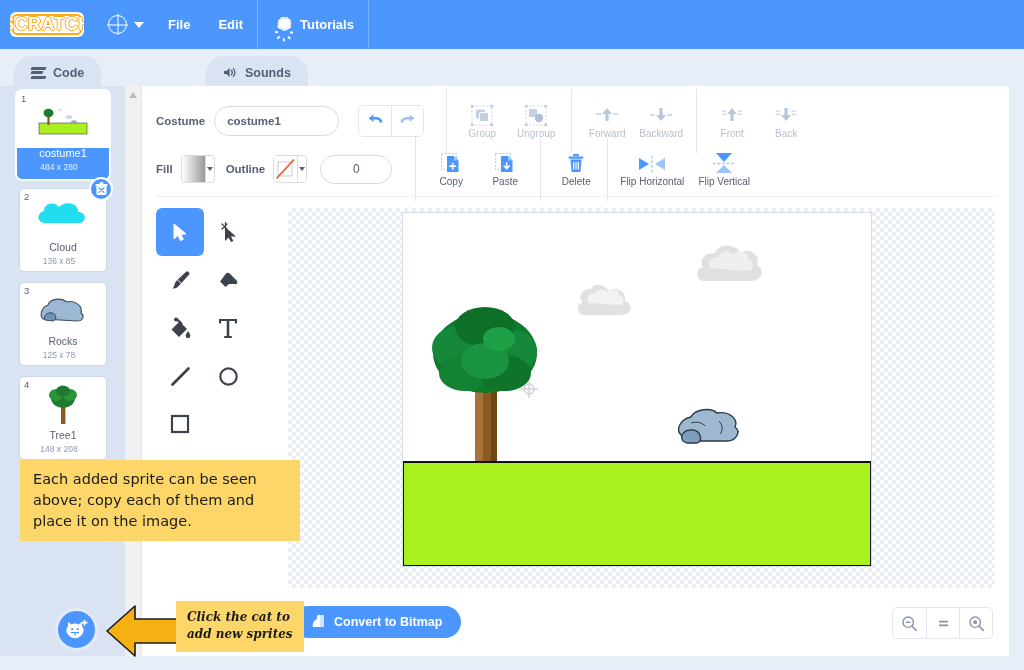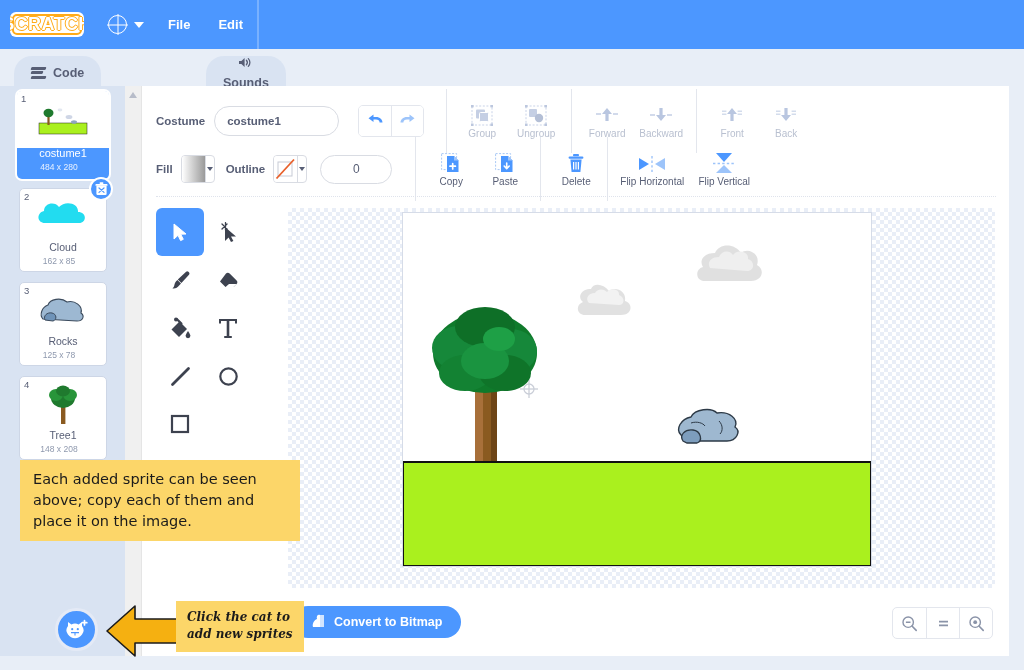--- a/index.html
+++ b/index.html
@@ -65,21 +65,21 @@
   #tabrow{ position:absolute; left:0; top:49px; width:1024px; height:37px; }
   .tab{
     position:absolute; top:7px; height:33px;
     border-radius:18px 18px 0 0;
     display:flex; align-items:center; gap:7px;
     padding:0 17px; font-size:12.5px; font-weight:bold;
     background:#d9e3f2; color:#575e75; cursor:pointer;
   }
   #tab-code{ left:14px;text-align:center; }
   #tab-costumes{ left:93px; top:55px; height:31px; background:#fff; color:#4c97ff; }
-  #tab-sounds{ left:206px;flex-direction:column; }
+  #tab-sounds{ left:206px; }
   .ic-code{width:15px;height:12px;position:relative;}
   .ic-code i{position:absolute;left:0;height:3px;background:#575e75;border-radius:1px;}
   .ic-code i:nth-child(1){top:0;width:15px;transform:skewX(-18deg);}
   .ic-code i:nth-child(2){top:4.5px;width:12px;transform:skewX(-18deg);}
   .ic-code i:nth-child(3){top:9px;width:15px;transform:skewX(-18deg);}
   .ic-brush{width:14px;height:14px;}
   .ic-snd{width:15px;height:13px;position:relative;}
 
   
   #stagewrap{
@@ -248,20 +248,35 @@
   </div>
 
   <div id="globe-group">
     <span class="globe"></span>
     <span class="caret-dn"></span>
   </div>
 
   <div class="mb-item">File</div>
   <div class="mb-item">Edit</div>
   <div class="mb-sep"></div>
+  <div class="mb-item" style="padding-left:18px;">
+    <span class="bulb">
+      <span class="bulb-rays">
+        <i style="transform:translate(-50%,-50%) rotate(0deg)"></i>
+        <i style="transform:translate(-50%,-50%) rotate(45deg)"></i>
+        <i style="transform:translate(-50%,-50%) rotate(90deg)"></i>
+        <i style="transform:translate(-50%,-50%) rotate(135deg)"></i>
+        <i style="transform:translate(-50%,-50%) rotate(180deg)"></i>
+        <i style="transform:translate(-50%,-50%) rotate(225deg)"></i>
+        <i style="transform:translate(-50%,-50%) rotate(270deg)"></i>
+        <i style="transform:translate(-50%,-50%) rotate(315deg)"></i>
+      </span>
+    </span>
+    <span>Tutorials</span>
+  </div>
   <div class="mb-sep"></div>
 </div>
 
 <div id="tabrow">
   <div class="tab" id="tab-code">
     <span class="ic-code">
         <i></i>
         <i></i>
         <i></i>
       </span>
@@ -322,21 +337,21 @@
     </div>
 
     <div class="citem" style="top:102px;">
       <div class="thumb">
         <svg width="56" height="34" viewBox="0 0 56 34">
           <path d="M10 24 C2 24 1 14 9 12 C9 4 20 2 24 8 C30 1 44 4 43 13 C52 13 52 24 44 24 Z" fill="#22dcf0"></path>
         </svg>
       </div>
       <div class="num">2</div>
       <div class="cname">Cloud</div>
-      <div class="csize">162 x 85</div>
+      <div class="csize">136 x 85</div>
     </div>
 
     <div class="citem" style="top:196px;">
       <div class="thumb">
         <svg width="52" height="34" viewBox="0 0 52 34">
           <path d="M6 26 C2 22 5 14 11 12 C13 6 24 4 30 9 C38 7 46 13 44 20 C48 23 46 28 40 28 Z" fill="#9db8d2" stroke="#3b4a5c" stroke-width="1.1"></path>
           <path d="M8 27 C6 23 10 19 15 20 C20 21 20 27 16 28 Z" fill="#6f93b8" stroke="#3b4a5c" stroke-width="1"></path>
         </svg>
       </div>
       <div class="num">3</div>

